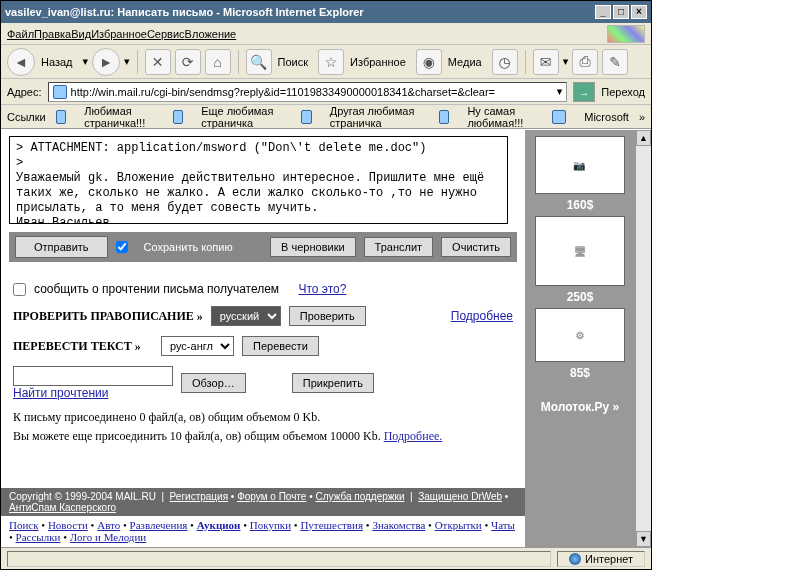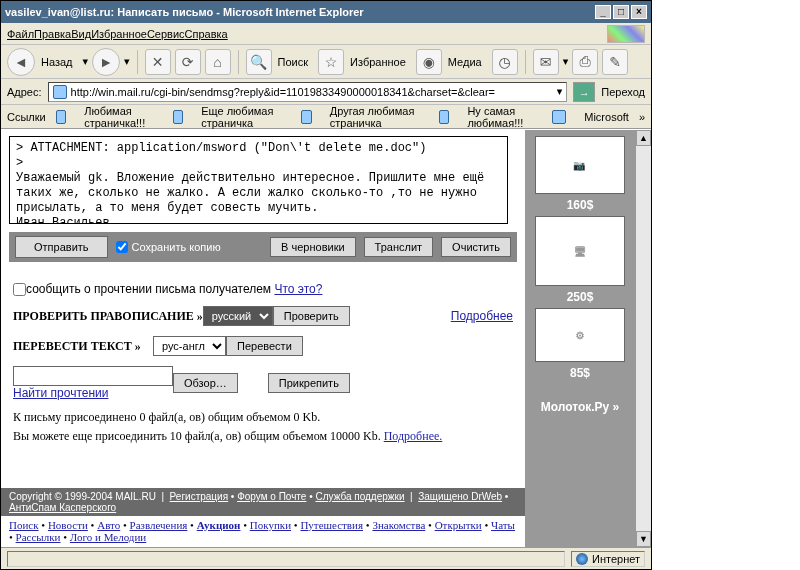--- a/index.html
+++ b/index.html
@@ -22,40 +22,40 @@
 .gobtn{width:22px;height:20px;background:#5a8;border:1px solid #999;color:#fff;text-align:center;line-height:18px;cursor:pointer}
 .linksbar{height:24px;background:#ece9d8;display:flex;align-items:center;padding:0 6px;gap:10px;border-bottom:1px solid #999}
 .linksbar .lk{display:flex;align-items:center;gap:18px;cursor:pointer}
 .page-ico{width:14px;height:14px;background:#9cf;border:1px solid #369;border-radius:2px}
 .content{flex:1;background:#fff;display:flex;overflow:hidden;border-top:1px solid #fff}
 .main{flex:1;padding:0;overflow:auto}
 .msgbox{border:1px solid #000;margin:6px 17px 8px 8px;padding:4px 6px;font-family:'Courier New',monospace;font-size:12px;line-height:15px;white-space:pre-wrap;height:88px;overflow:hidden}
 .btnrow{background:#888;margin:0 8px;padding:4px 6px;display:flex;align-items:center;gap:8px;color:#fff}
 .btn{background:#ddd;border:1px solid #666;color:#000;padding:3px 10px;font-size:11px;cursor:pointer}
 .btn.big{padding:4px 18px}
-.chk{display:flex;align-items:center;gap:4px;font-size:11px}
+.chk{display:flex;align-items:center;gap:16px;font-size:11px}
 .chk input{width:12px;height:12px}
 .formarea{padding:10px 12px;font-size:12px}
-.formrow{display:flex;align-items:center;margin:10px 0}
+.formrow{display:flex;align-items:center;gap:8px;margin:10px 0}
 .lbl{font-weight:bold;text-transform:uppercase;font-family:'Times New Roman',serif;font-size:12px;min-width:185px}
 select,input[type=text]{border:1px solid #666;font-size:11px;padding:2px 4px;background:#fff;height:20px}
 select.dark{background:#555;color:#fff}
 .lnk{color:#22a;text-decoration:underline;cursor:pointer;font-size:12px}
 .info{font-size:12px;font-family:'Times New Roman',serif;margin:4px 0}
 .side{width:110px;background:#999;display:flex;flex-direction:column;align-items:center;padding:6px 4px;gap:4px;color:#fff;font-weight:bold;font-size:12px}
 .ad{width:90px;background:#fff;border:1px solid #666;display:flex;align-items:center;justify-content:center;font-size:10px;color:#999}
 .scroll{width:16px;background:#ece9d8;border-left:1px solid #999;display:flex;flex-direction:column}
 .sbtn{height:16px;background:#ddd;border:1px solid #999;font-size:9px;text-align:center;line-height:14px;cursor:pointer}
 .strack{flex:1;background:#e8e8e8}
 .footer1{background:#6a6a6a;color:#fff;font-size:10px;padding:3px 8px;font-family:Verdana,sans-serif}
 .footer1 a{color:#fff;text-decoration:underline;cursor:pointer}
 .footer2{background:#fff;font-size:11px;padding:3px 8px;font-family:'Times New Roman',serif}
 .footer2 a{color:#22a;text-decoration:underline;cursor:pointer}
 .status{height:22px;background:#ece9d8;border-top:1px solid #999;display:flex;align-items:center;padding:0 6px;font-size:11px;gap:6px}
-.status .cell{border:1px inset #ccc;padding:1px 4px;height:16px;display:flex;align-items:center;gap:4px}
+.status .cell{border:1px inset #ccc;padding:1px 11px;height:16px;display:flex;align-items:center;gap:4px}
 .globe{width:12px;height:12px;border-radius:50%;background:radial-gradient(#7bf,#147)}
 .chev{margin-left:auto;cursor:pointer}
 </style>
 </head>
 <body>
 
 <div class="window">
   <div class="titlebar">
     <span class="titlebar-text">vasilev_ivan@list.ru: Написать письмо - Microsoft Internet Explorer</span>
     <div class="wbtns">
@@ -64,21 +64,21 @@
       <div class="wbtn">×</div>
     </div>
   </div>
 
   <div class="menubar">
     <span>Файл</span>
     <span>Правка</span>
     <span>Вид</span>
     <span>Избранное</span>
     <span>Сервис</span>
-    <span>Справка</span>
+    <span>Вложение</span>
     <div class="win-logo"></div>
   </div>
 
   <div class="toolbar">
     <div class="tbtn round">◄</div>
     <span class="tbtn-lbl">Назад</span>▾
     <div class="tbtn round">►</div>▾
     <div class="sep"></div>
     <div class="tbtn">✕</div>
     <div class="tbtn">⟳</div>

